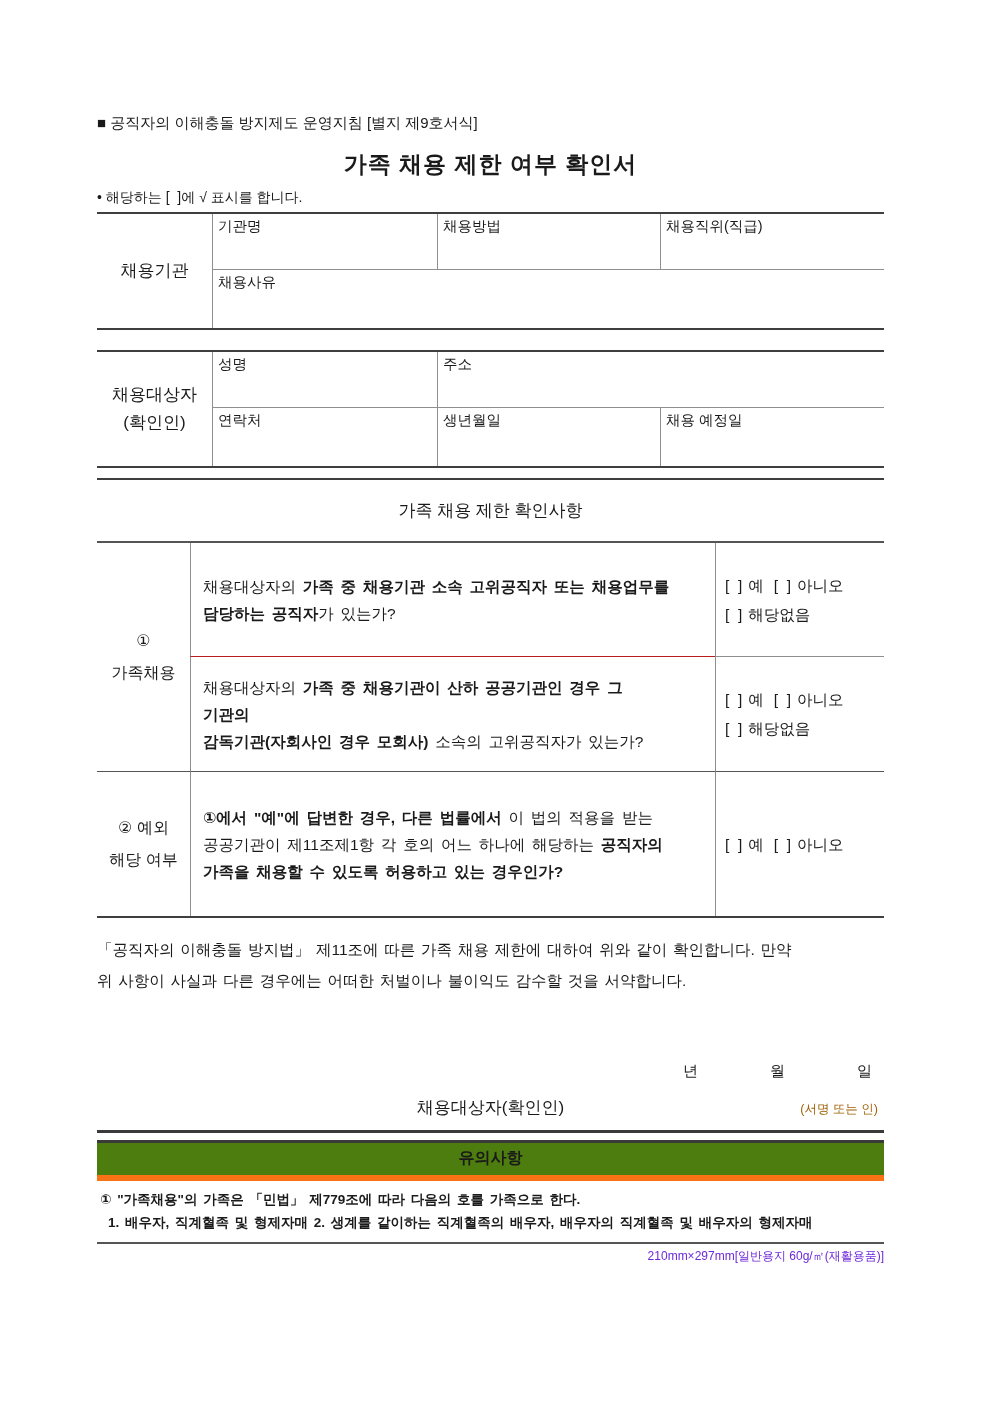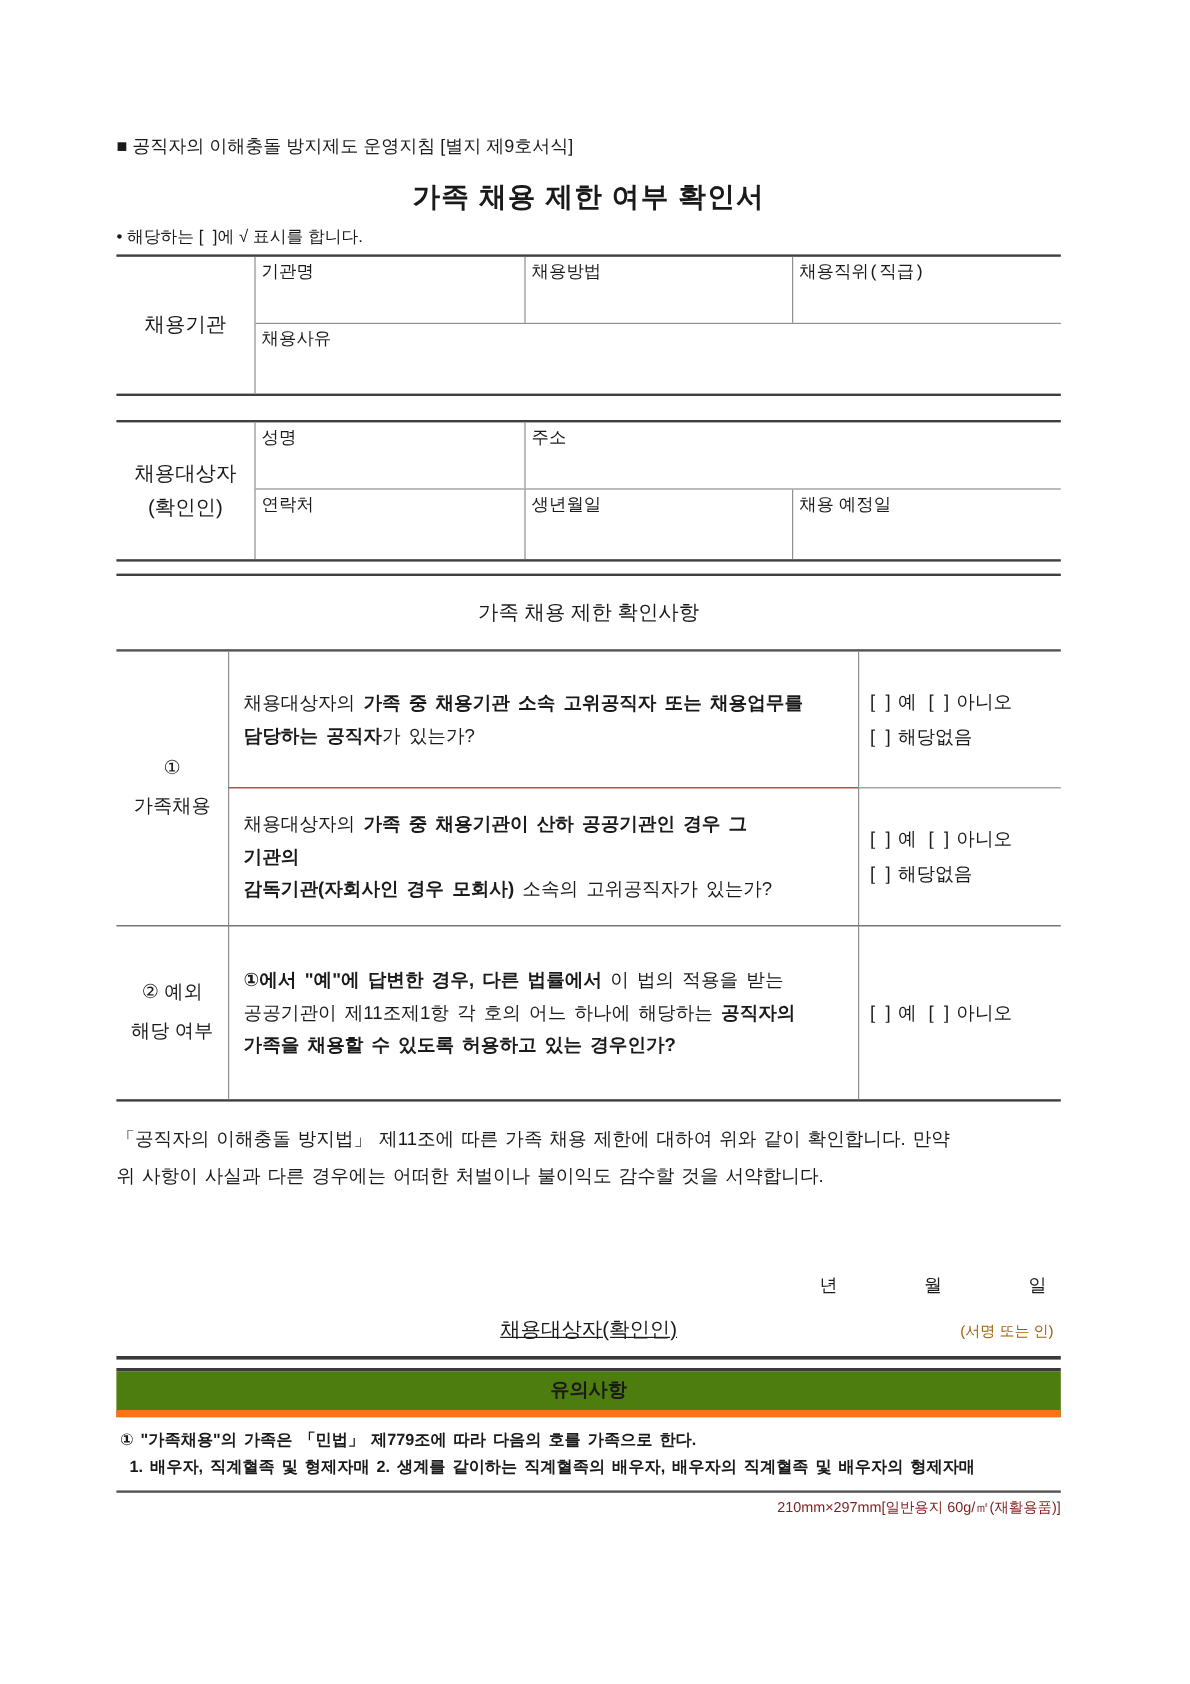--- a/index.html
+++ b/index.html
@@ -16,21 +16,21 @@
   
   .info-table { display:flex; border-top:2px solid #3f3f3f; border-bottom:2px solid #3f3f3f; }
   .it-label { width:115px; display:flex; flex-direction:column; justify-content:center;
               align-items:center; font-size:17px; line-height:1.65; }
   .it-body { flex:1; display:flex; flex-direction:column; border-left:1px solid #8f8f8f; }
   .it-row { display:flex; }
   .it-row.top { border-bottom:1px solid #8f8f8f; }
   .cell { padding:3px 5px; font-size:14.5px; }
   .cell + .cell { border-left:1px solid #8f8f8f; }
   .w1 { width:224px; } .w2 { width:223px; } .grow { flex:1; }
-  .h1 { height:55px;font-family:Liberation Mono, monospace; } .h2 { height:58px; }
+  .h1 { height:55px; } .h2 { height:58px; }
 
   
   .section-head { margin-top:10px; border-top:2px solid #3f3f3f; border-bottom:2px solid #555;
                   text-align:center; font-size:17px; padding:19px 0; }
   .check-table { display:grid; grid-template-columns:93px 1fr 169px;
                  grid-template-rows:113px 115px 145px; border-bottom:2px solid #3f3f3f; }
   .ct-cell { display:flex; align-items:center; }
   .ct-label { grid-column:1; flex-direction:column; justify-content:center; gap:8px;
               font-size:16px; line-height:1.5; text-align:center; }
   .lab1 { grid-row:1 / 3; }
@@ -47,33 +47,33 @@
   .b { font-weight:bold; }
   .cb { white-space:pre; margin-right:6px; }
   .cb-lab { margin-right:10px; }
 
   .declaration { margin-top:16px; font-size:15.5px; line-height:31px; white-space:pre-line;
                  word-spacing:1.5px; }
 
   .date-row { margin-top:66px; display:flex; justify-content:flex-end; font-size:15px;
               padding-right:12px; }
   .date-row span { margin-left:72px; }
-  .sig-row { position:relative; margin-top:15px; height:25px;text-decoration:underline; }
+  .sig-row { position:relative; margin-top:15px; height:25px; }
   .sig-name { text-align:center; font-size:17px; }
   .sig-note { position:absolute; right:6px; top:5px; font-size:12.5px; color:#a16207; }
 
   
   .notes-rule { margin-top:9px; border-top:3px solid #3a3a3a; }
   .notes-box { margin-top:7px; border-top:3px solid #3a3a3a; border-bottom:2px solid #555; }
   .notes-header { background:#4d7c0f; border-bottom:6px solid #f97316; text-align:center;
                   font-size:16px; font-weight:bold; padding:5px 0 6px; }
   .notes-body { padding:7px 2px 8px 3px; }
   .note-item { font-size:13.5px; font-weight:bold; line-height:23px; word-spacing:2px; }
   .note-item.second { padding-left:8px; }
-  .page-footer { text-align:right; font-size:12px; margin-top:4px; color:#7f1d1d; }
+  .page-footer { text-align:right; font-size:12px; margin-top:4px; color:#6d28d9; }
 </style>
 </head>
 <body>
 
 <div class="page">
 
   <div class="form-ref">■ 공직자의 이해충돌 방지제도 운영지침 [별지 제9호서식]</div>
   <div class="doc-title">가족 채용 제한 여부 확인서</div>
   <div class="instruction">• 해당하는 [  ]에 √ 표시를 합니다.</div>
 

